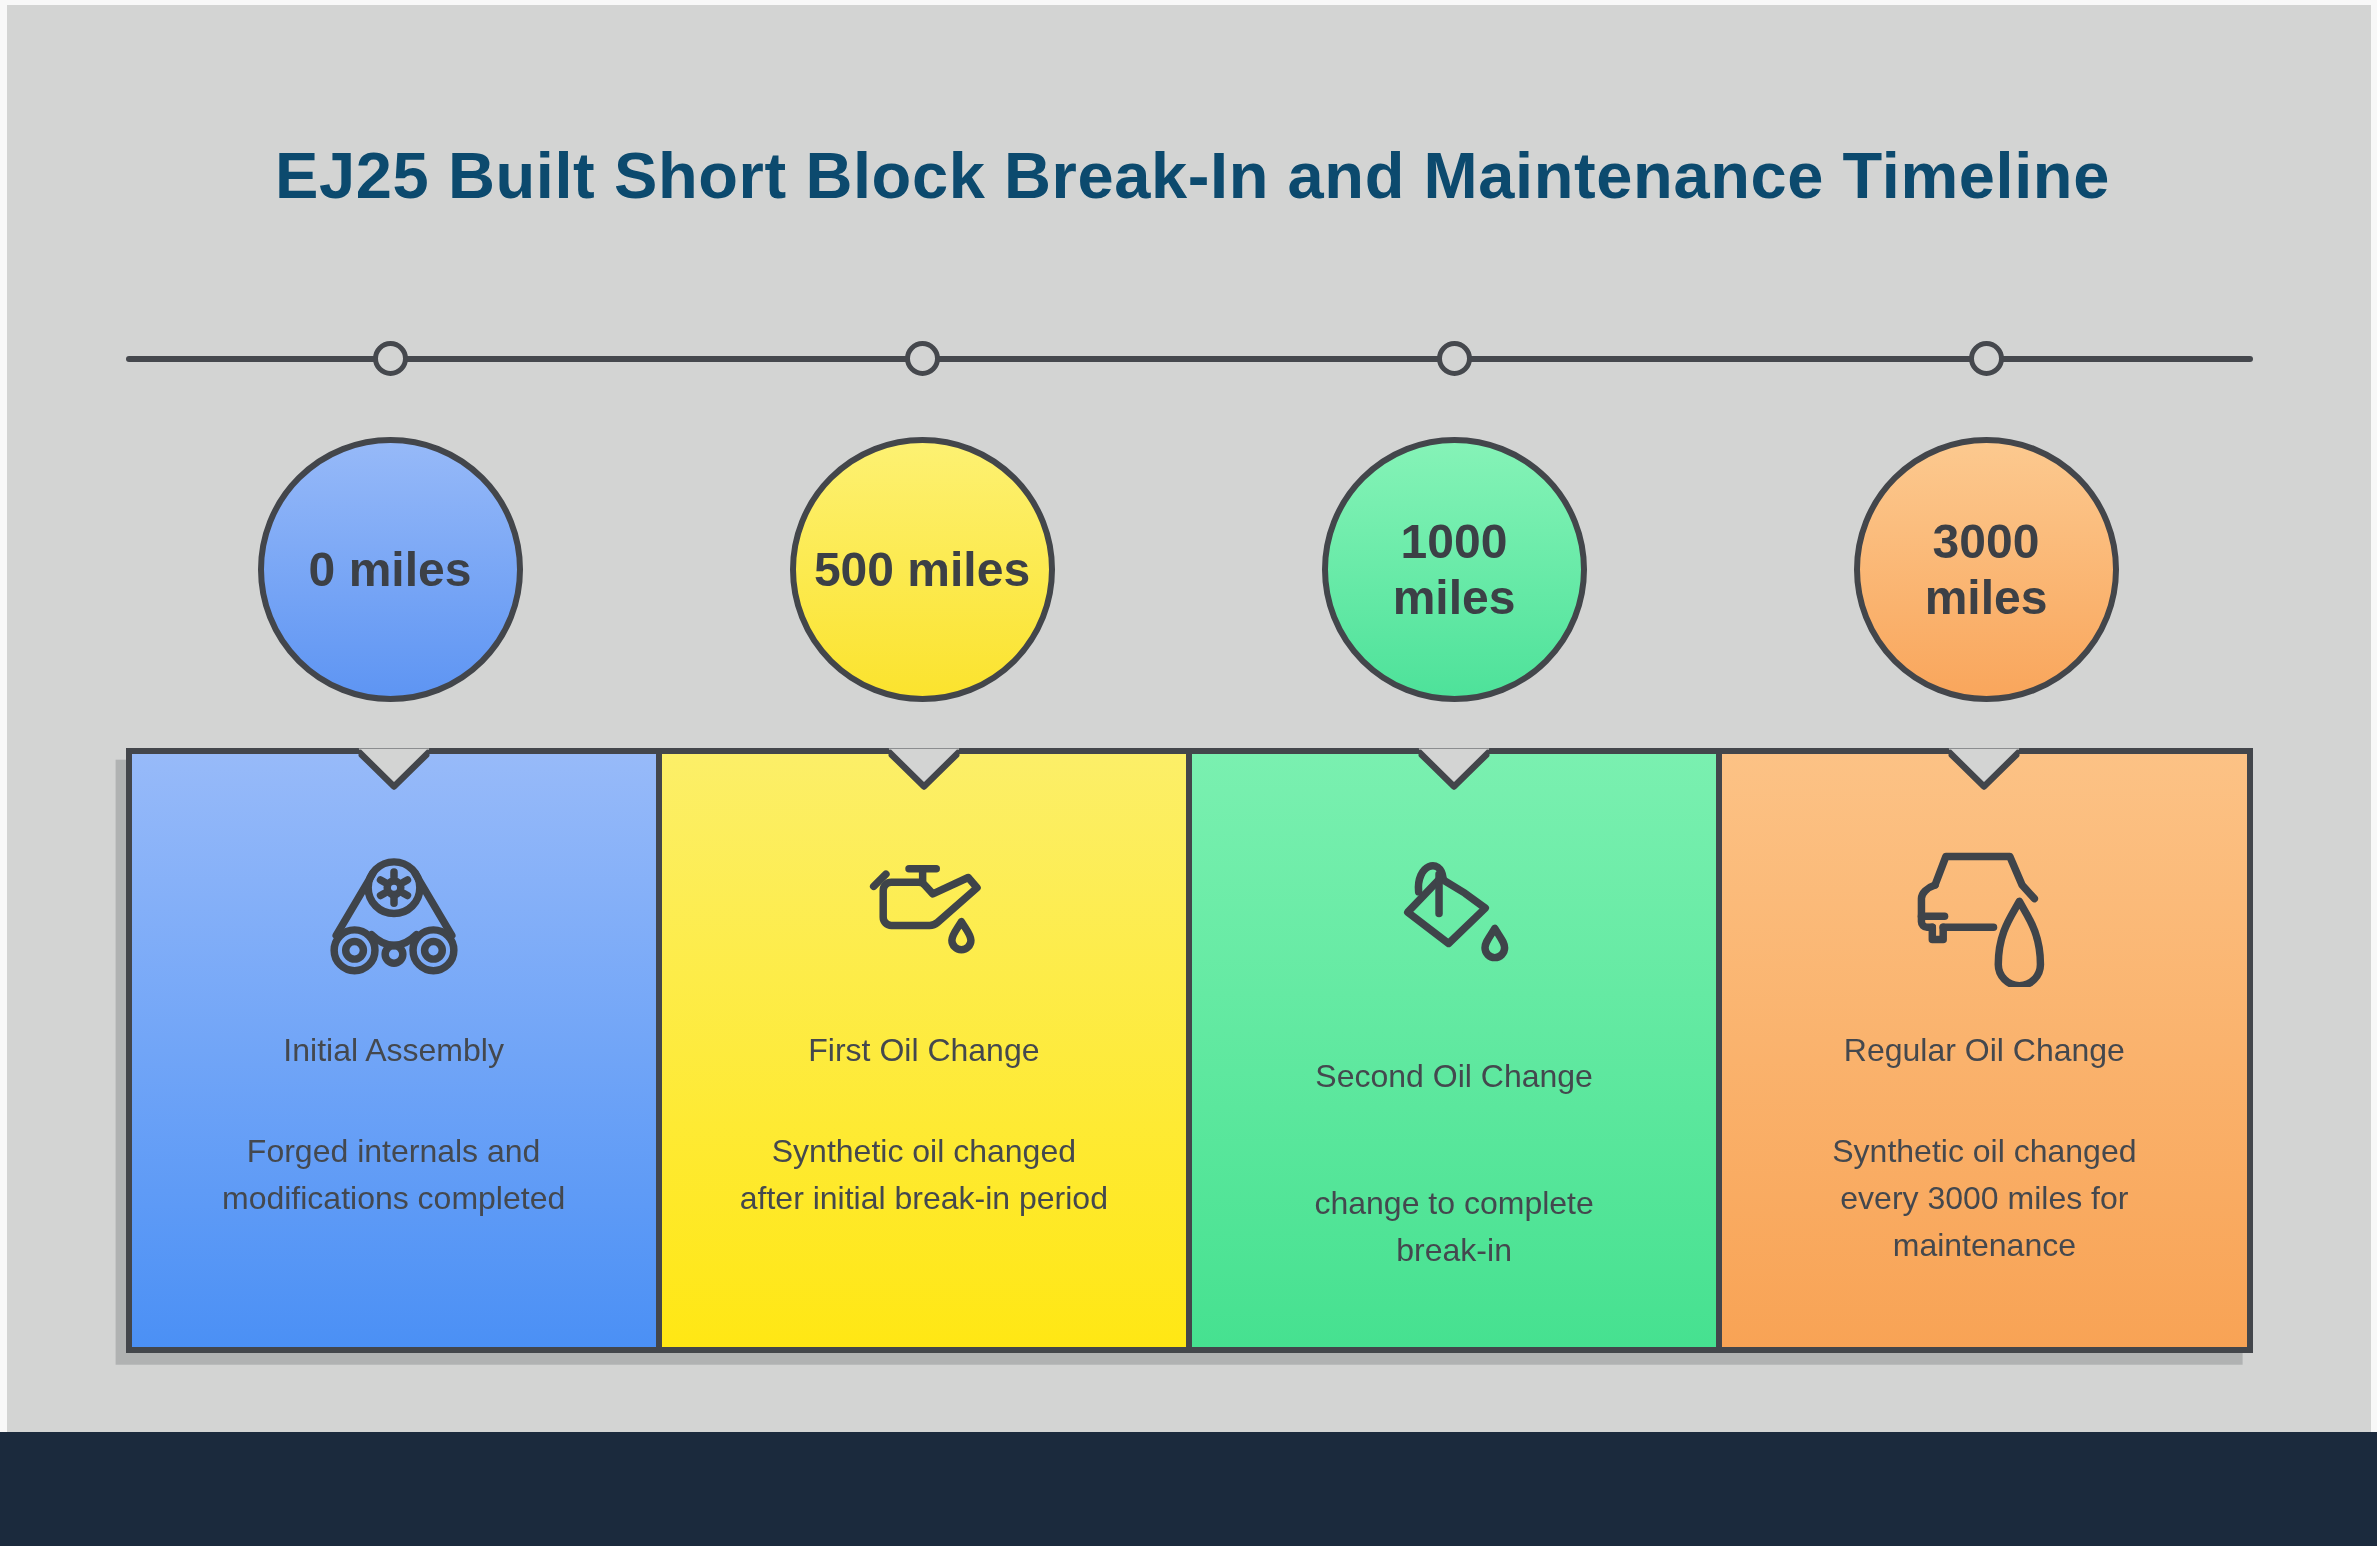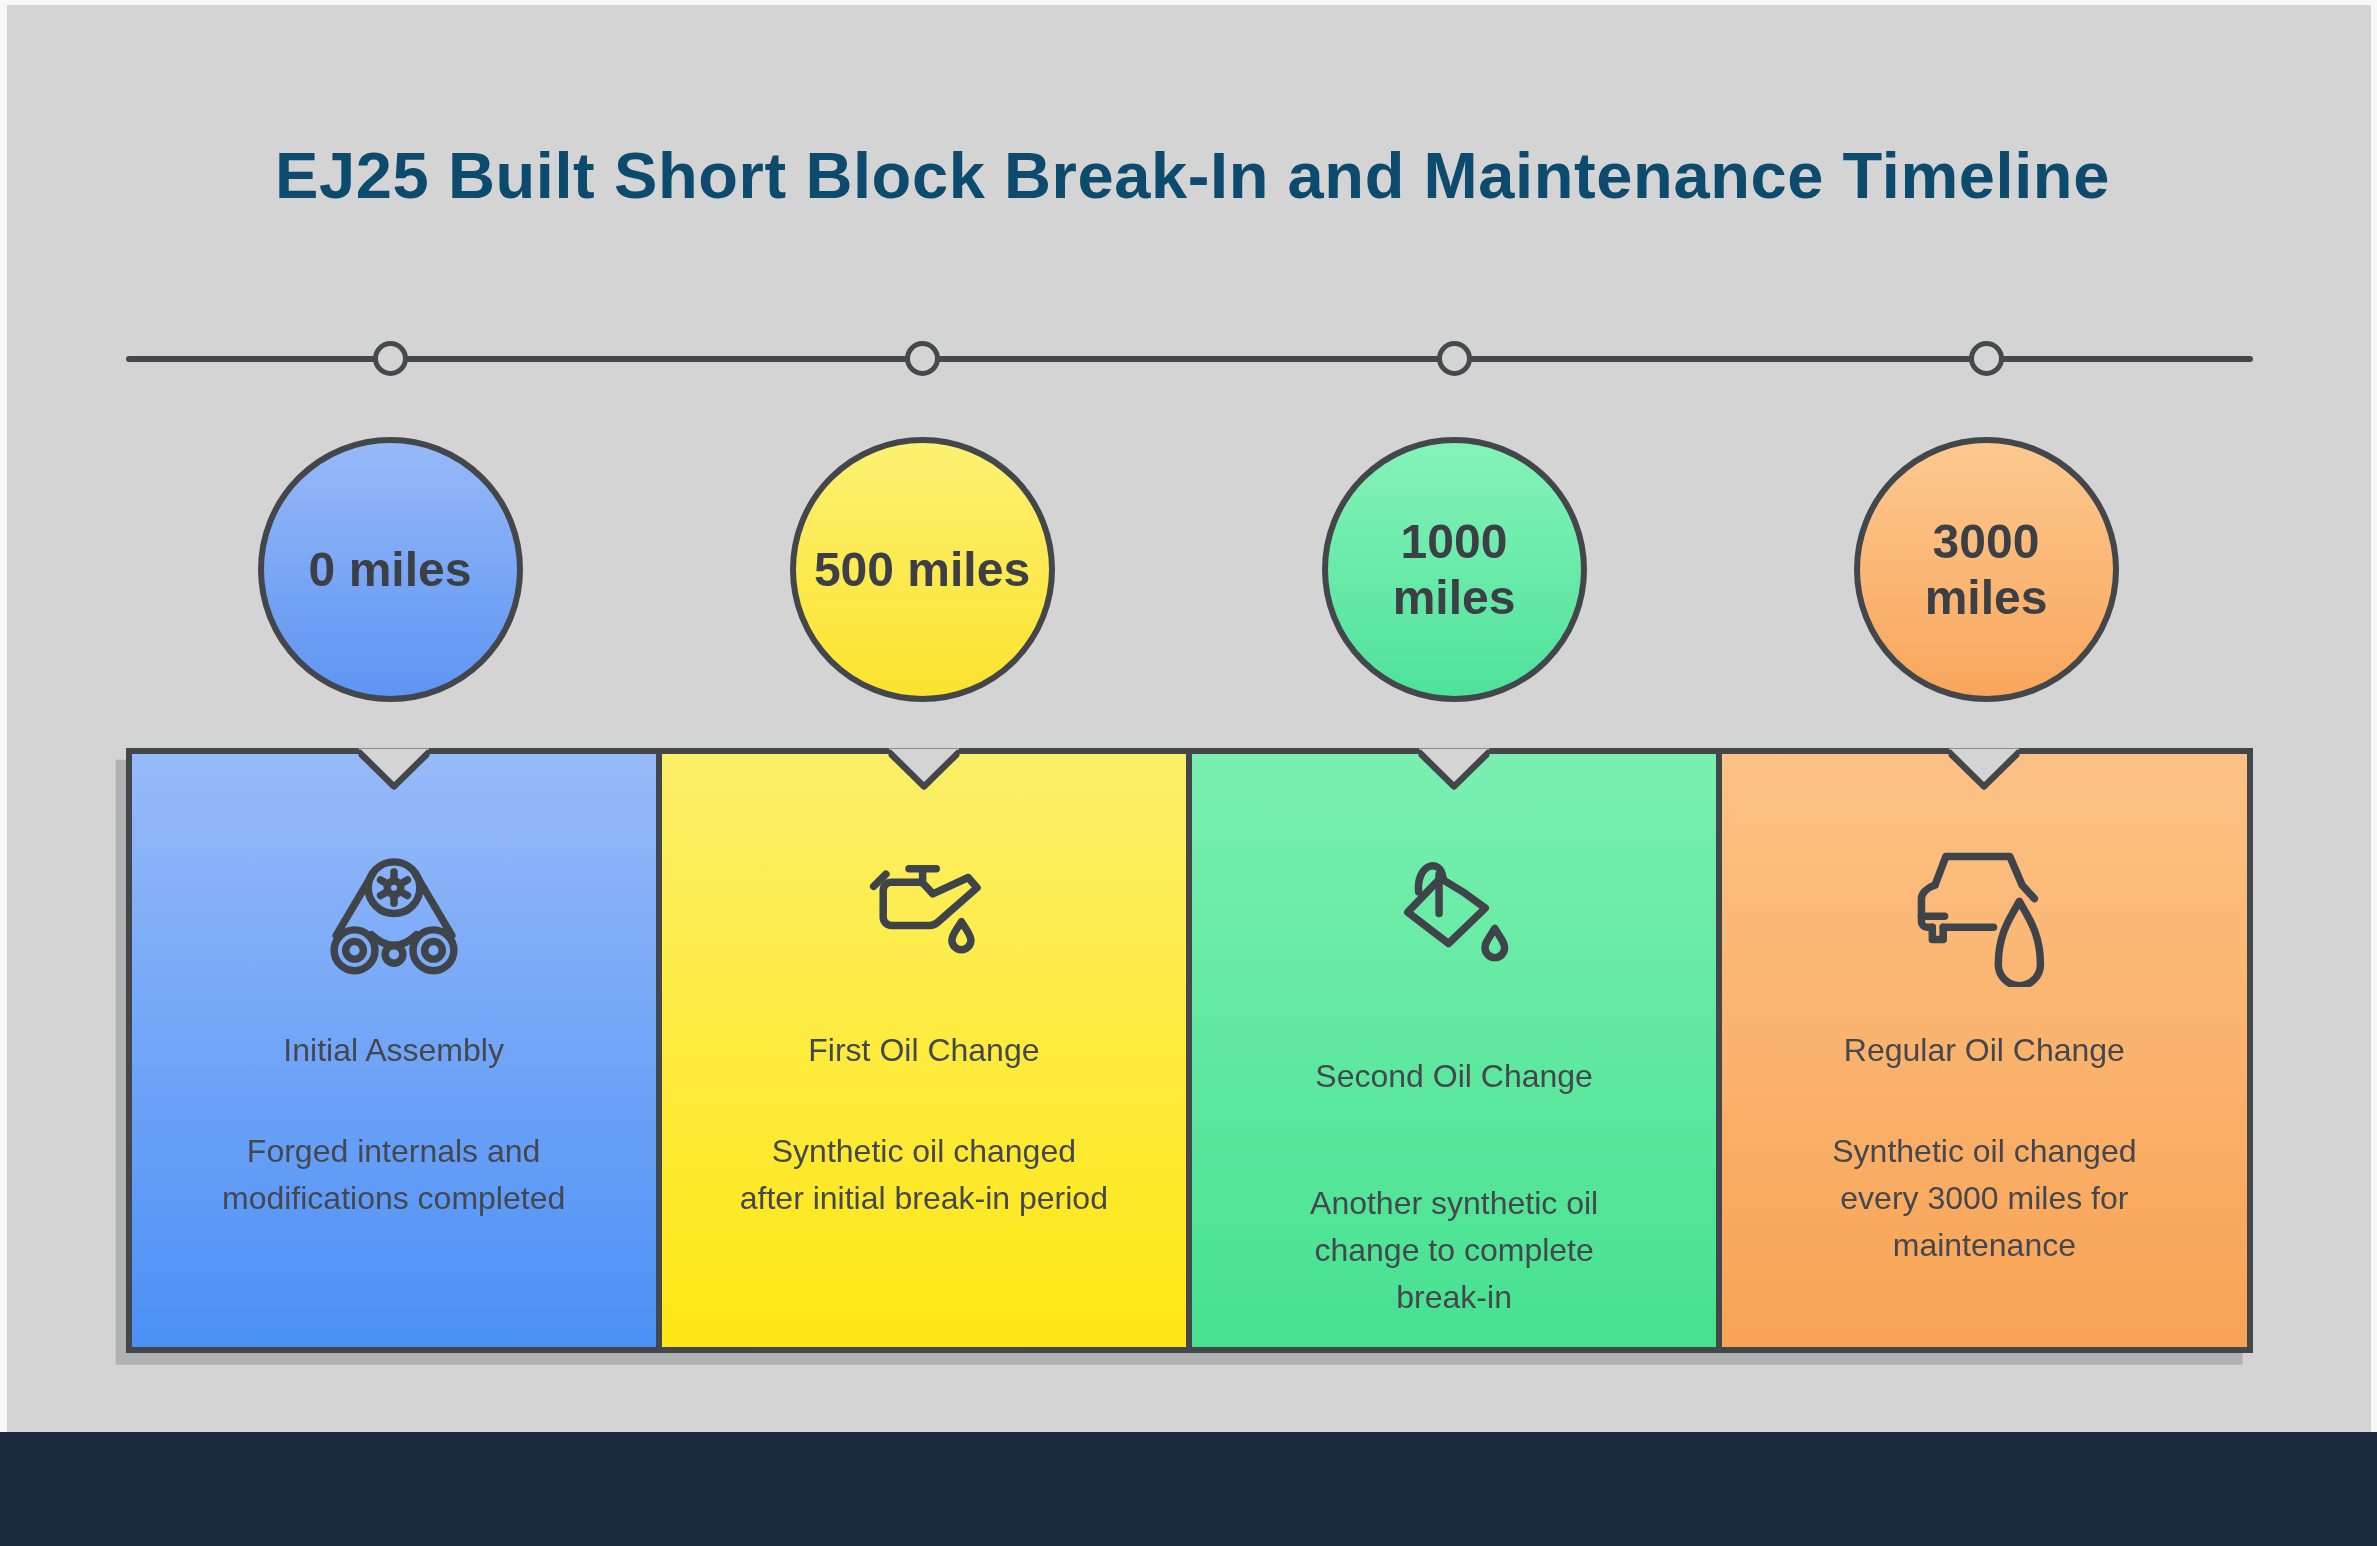--- a/index.html
+++ b/index.html
@@ -172,21 +172,20 @@
           <g class="ic">
             <path d="M40,20 L58,31 73,42 46,68 16,45 Z"></path>
             <path d="M24,30 C22,10 40,4 42,20"></path>
             <path d="M39,17 V46"></path>
             <path d="M80,57 c-4.5,7.3 -7.2,10.2 -7.2,14.2 a7.2,7.2 0 0 0 14.4,0 c0,-4 -2.7,-6.9 -7.2,-14.2 Z"></path>
           </g>
         </svg>
       </div>
       <div class="card-heading">Second Oil Change</div>
       <div class="card-desc">
-        <span class="desc-line">Another synthetic oil</span>
         <span class="desc-line">change to complete</span>
         <span class="desc-line">break-in</span>
       </div>
     </div>
 
     <div class="card m3">
       <svg class="notch" viewBox="0 0 110 84">
         <path d="M0,0 L110,0 L55,64 Z" fill="#d3d4d3" stroke="none"></path>
         <path d="M0,5 L55,59 L110,5" fill="none" stroke="#43464b" stroke-width="10" stroke-linejoin="round"></path>
       </svg>

